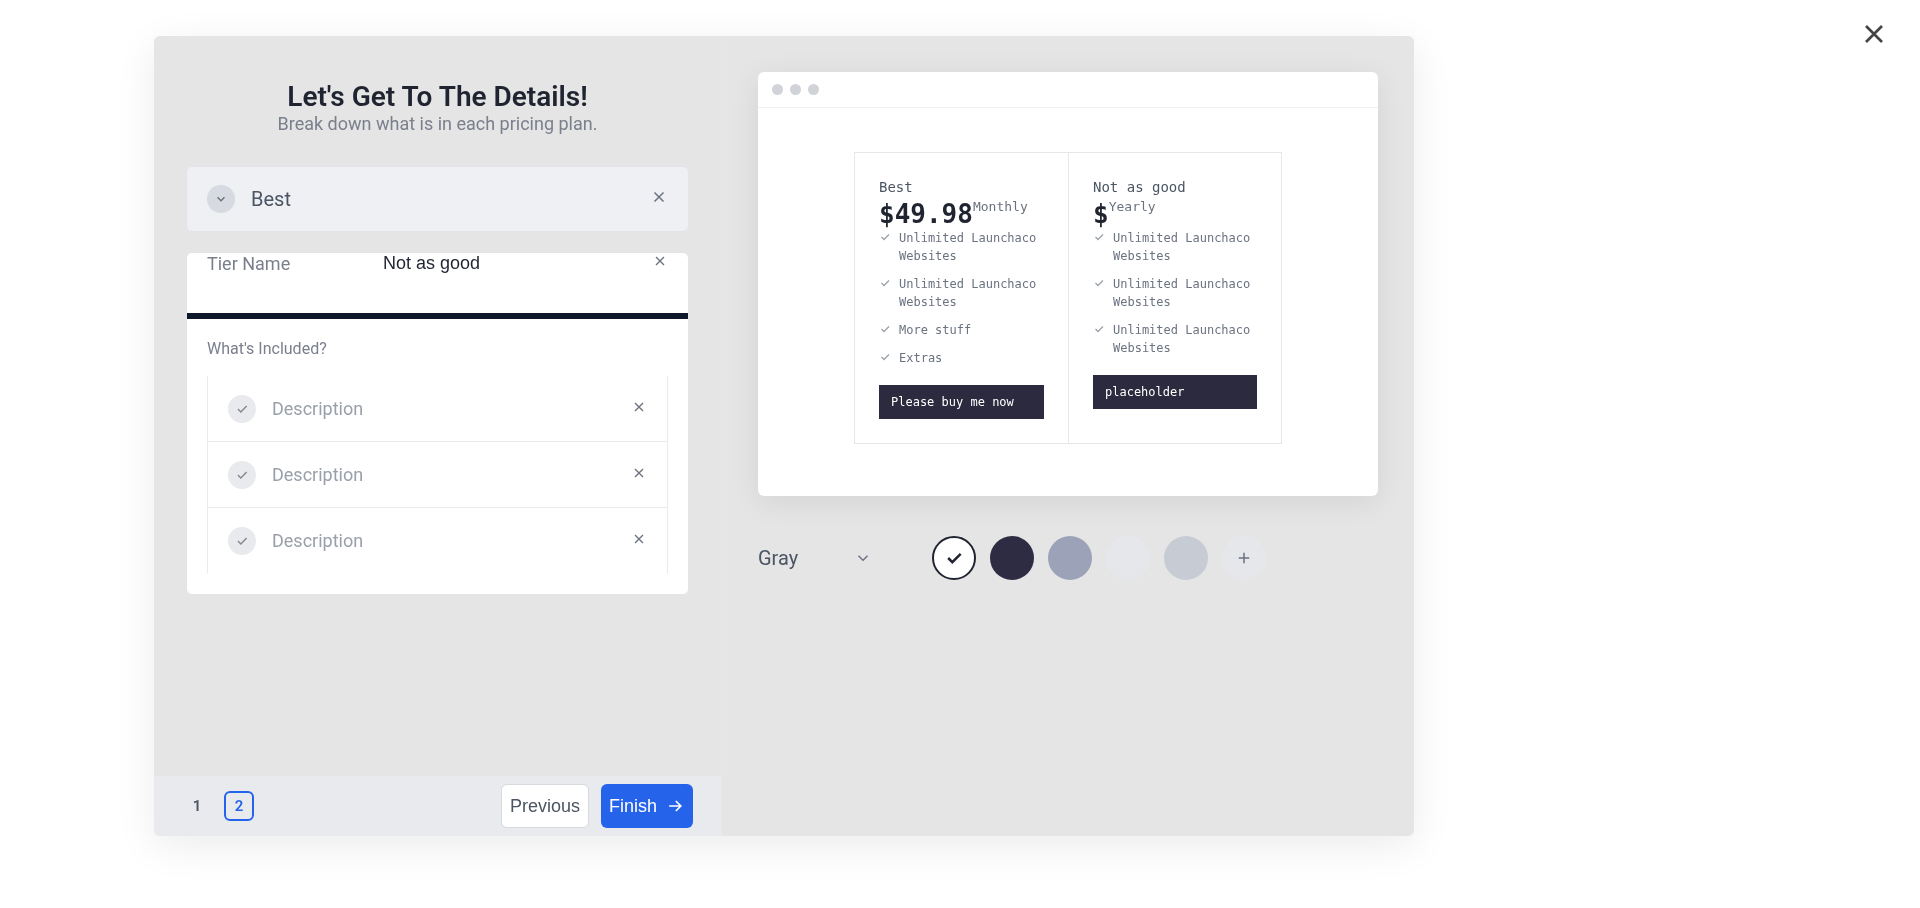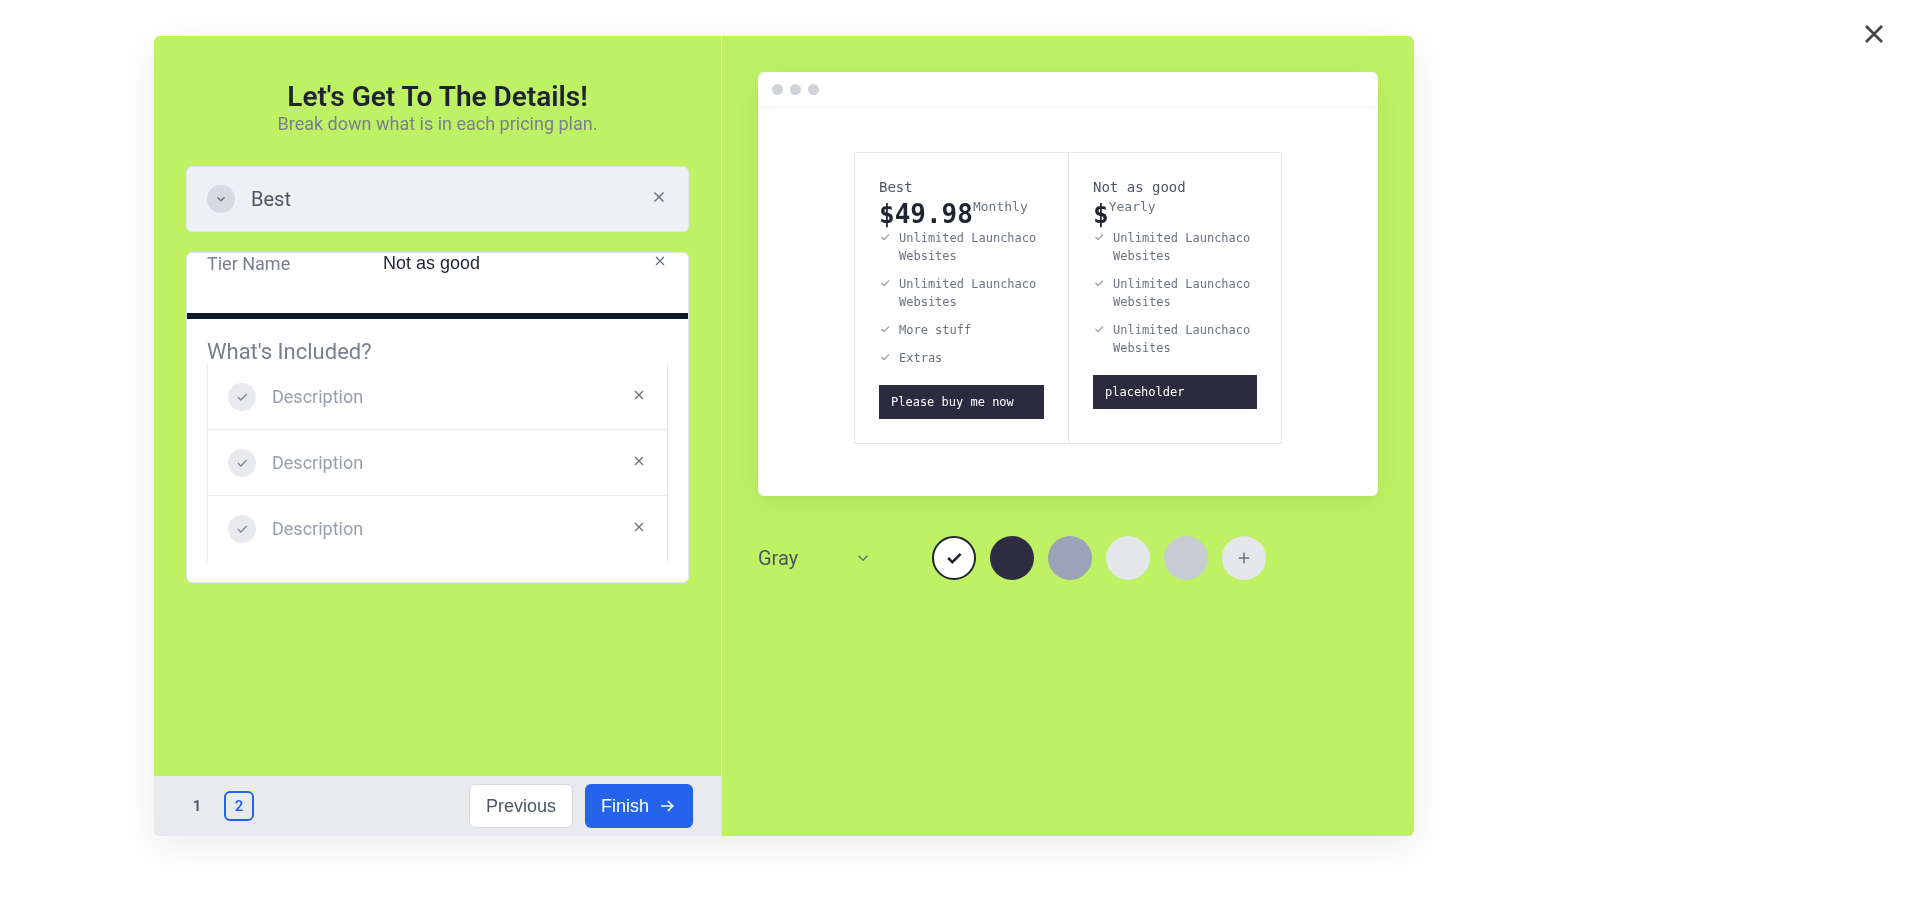--- a/index.html
+++ b/index.html
@@ -1,45 +1,45 @@
 <!DOCTYPE html>
 <html><head>
 <meta charset="utf-8">
 <style>
 *{box-sizing:border-box;margin:0;padding:0}
 body{font-family:-apple-system,BlinkMacSystemFont,"Segoe UI",Roboto,sans-serif;background:#fff;color:#1a1a2e;width:1920px;height:908px;overflow:hidden;position:relative}
 .close-btn{position:absolute;top:18px;right:30px;cursor:pointer;color:#444}
 .close-btn svg{width:32px;height:32px}
-.modal-wrap{position:absolute;left:154px;top:36px;width:1260px;height:800px;background:#bef264;border-radius:6px;box-shadow:0 10px 40px rgba(0,0,0,.08);display:flex;overflow:hidden}
+.modal-wrap{position:absolute;left:154px;top:36px;width:1260px;height:800px;background:#e5e5e5;border-radius:6px;box-shadow:0 10px 40px rgba(0,0,0,.08);display:flex;overflow:hidden}
 .left-pane{width:568px;border-right:1px solid #e5e7eb;display:flex;flex-direction:column;position:relative}
 .left-scroll{padding:44px 32px 0;overflow:hidden}
 .hdr-title{font-size:28px;font-weight:600;text-align:center;color:#1f2430}
 .hdr-sub{font-size:18px;text-align:center;color:#7a7f8c;}
 .collapsed-card{margin-top:32px;background:#eef0f3;border:1px solid #e1e4e9;border-radius:6px;display:flex;align-items:center;padding:18px 20px;gap:16px}
 .chev-circle{width:28px;height:28px;border-radius:50%;background:#d7dae0;display:flex;align-items:center;justify-content:center;color:#6b7280}
 .collapsed-title{font-size:20px;color:#4b5563}
 .collapsed-card .x-icon{margin-left:auto;color:#6b7280;cursor:pointer}
 .open-card{margin-top:20px;background:#fff;border:1px solid #e1e4e9;border-radius:6px}
 .field-row{display:flex;align-items:flex-start;border-bottom:6px solid #0f172a;padding:0 20px;height:66px}
 .field-row:last-child{border-bottom:none}
 .field-label{width:176px;font-size:18px;color:#7a7f8c}
 .field-label.active{color:#2563eb}
 .field-input{flex:1;border:none;outline:none;font-size:18px;color:#1f2430;background:transparent}
 .field-input::placeholder{color:#9aa0aa}
 .row-x{color:#6b7280;cursor:pointer;margin-left:8px}
 .included-section{padding:20px}
-.included-title{font-size:22px;color:#7a7f8c;}
+.included-title{font-size:16px;color:#7a7f8c;margin-bottom:18px}
 .desc-item{border:1px solid #e9ebef;border-top:none;display:flex;align-items:center;padding:0 20px;height:66px;gap:16px}
 .desc-item:first-of-type{border-top:1px solid #e9ebef;border-top-left-radius:6px;border-top-right-radius:6px}
 .check-circle{width:28px;height:28px;border-radius:50%;background:#e8eaee;display:flex;align-items:center;justify-content:center;color:#888}
 .desc-ph{font-size:18px;color:#9aa0aa;flex:1}
 .footer-bar{position:absolute;bottom:0;left:0;right:0;height:60px;background:#e8eaee;display:flex;align-items:center;padding:0 28px;gap:12px}
 .pnum{width:30px;height:30px;display:flex;align-items:center;justify-content:center;font-size:15px;font-weight:600;color:#4b5563}
 .pnum.active{border:2px solid #2563eb;border-radius:6px;color:#2563eb}
-.btn{height:44px;padding:0 16px;border-radius:6px;font-size:18px;font-weight:500;display:flex;align-items:center;gap:8px;cursor:pointer}
+.btn{height:44px;padding:0 8px;border-radius:6px;font-size:18px;font-weight:500;display:flex;align-items:center;gap:8px;cursor:pointer}
 .btn-prev{background:#fff;border:1px solid #d6d9de;color:#4b5563;margin-left:auto}
 .btn-finish{background:#2563eb;color:#fff;border:none}
 .right-pane{flex:1;display:flex;flex-direction:column}
 .preview-frame{margin:36px 36px 0;background:#fff;border-radius:6px;box-shadow:0 6px 30px rgba(0,0,0,.08)}
 .traffic{display:flex;gap:7px;padding:12px 14px;border-bottom:1px solid #f0f0f0}
 .traffic span{width:11px;height:11px;border-radius:50%;background:#d0d3d8}
 .preview-body{padding:44px 60px 52px;display:flex;gap:0;justify-content:center}
 .price-card{border:1px solid #e5e7eb;padding:26px 24px 24px;width:214px}
 .price-card:first-child{border-right:none}
 .pc-name{font-family:ui-monospace,Menlo,monospace;font-size:14px;color:#4b5563;margin-bottom:4px}

